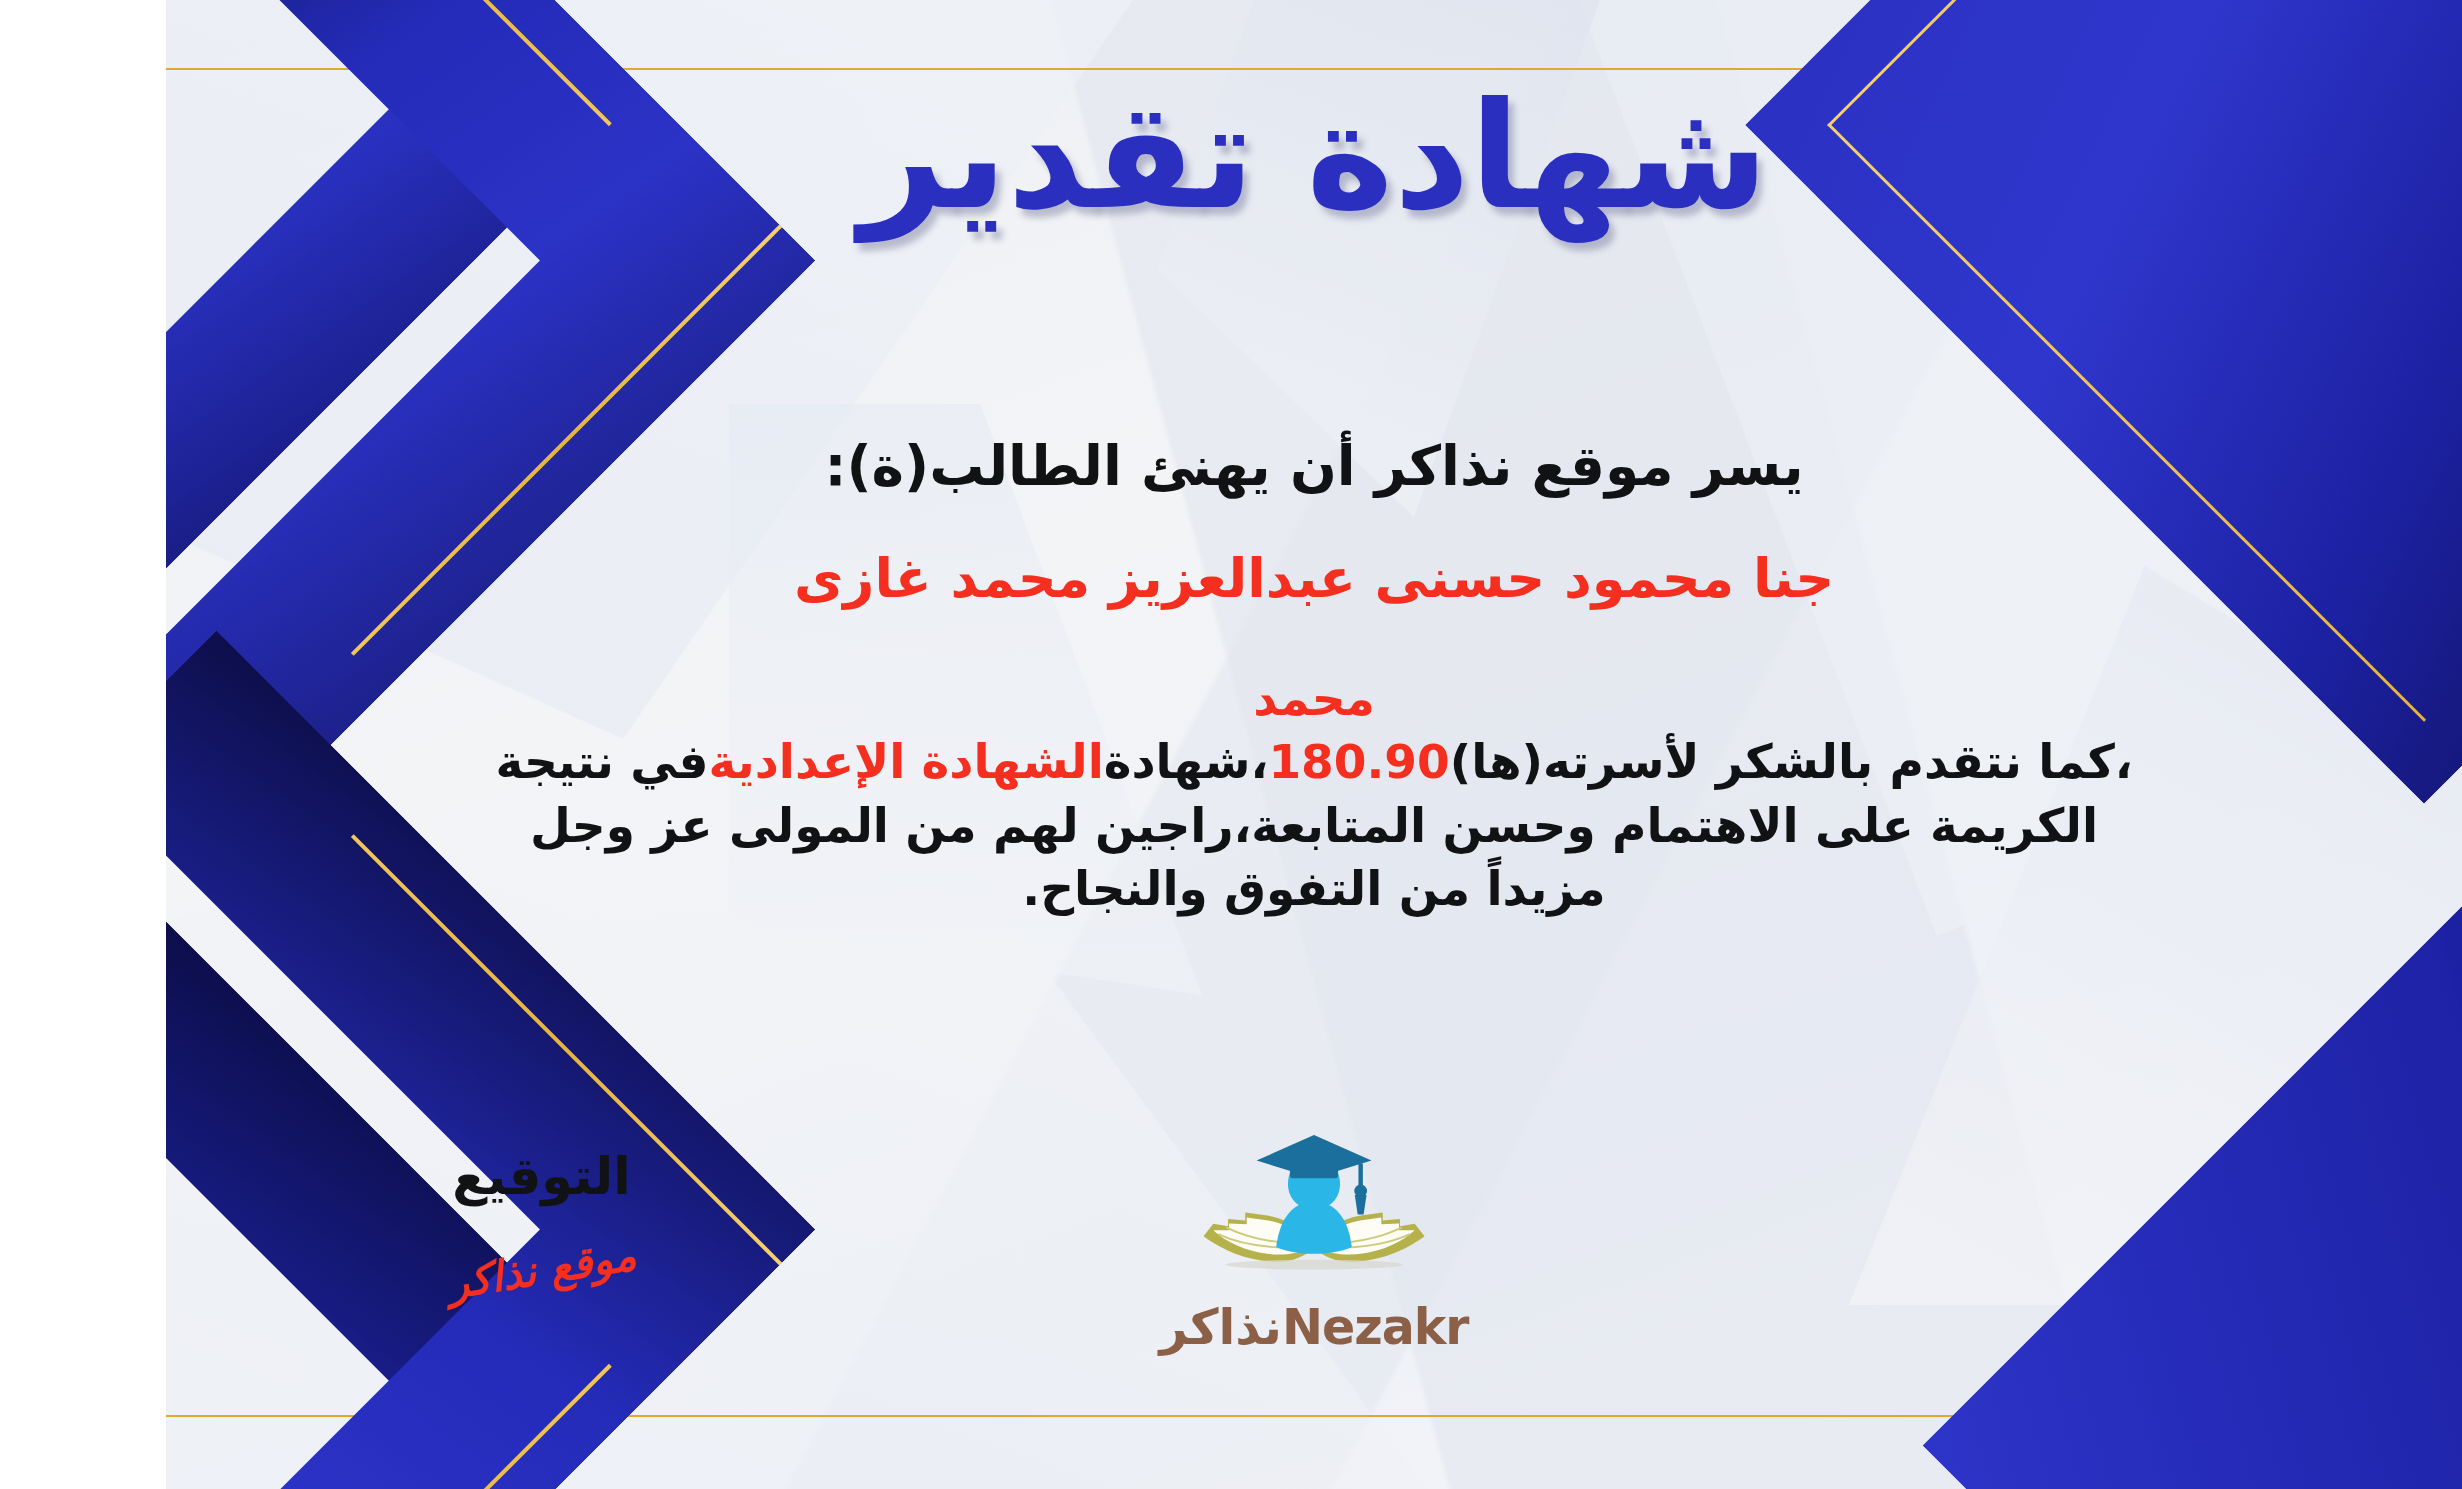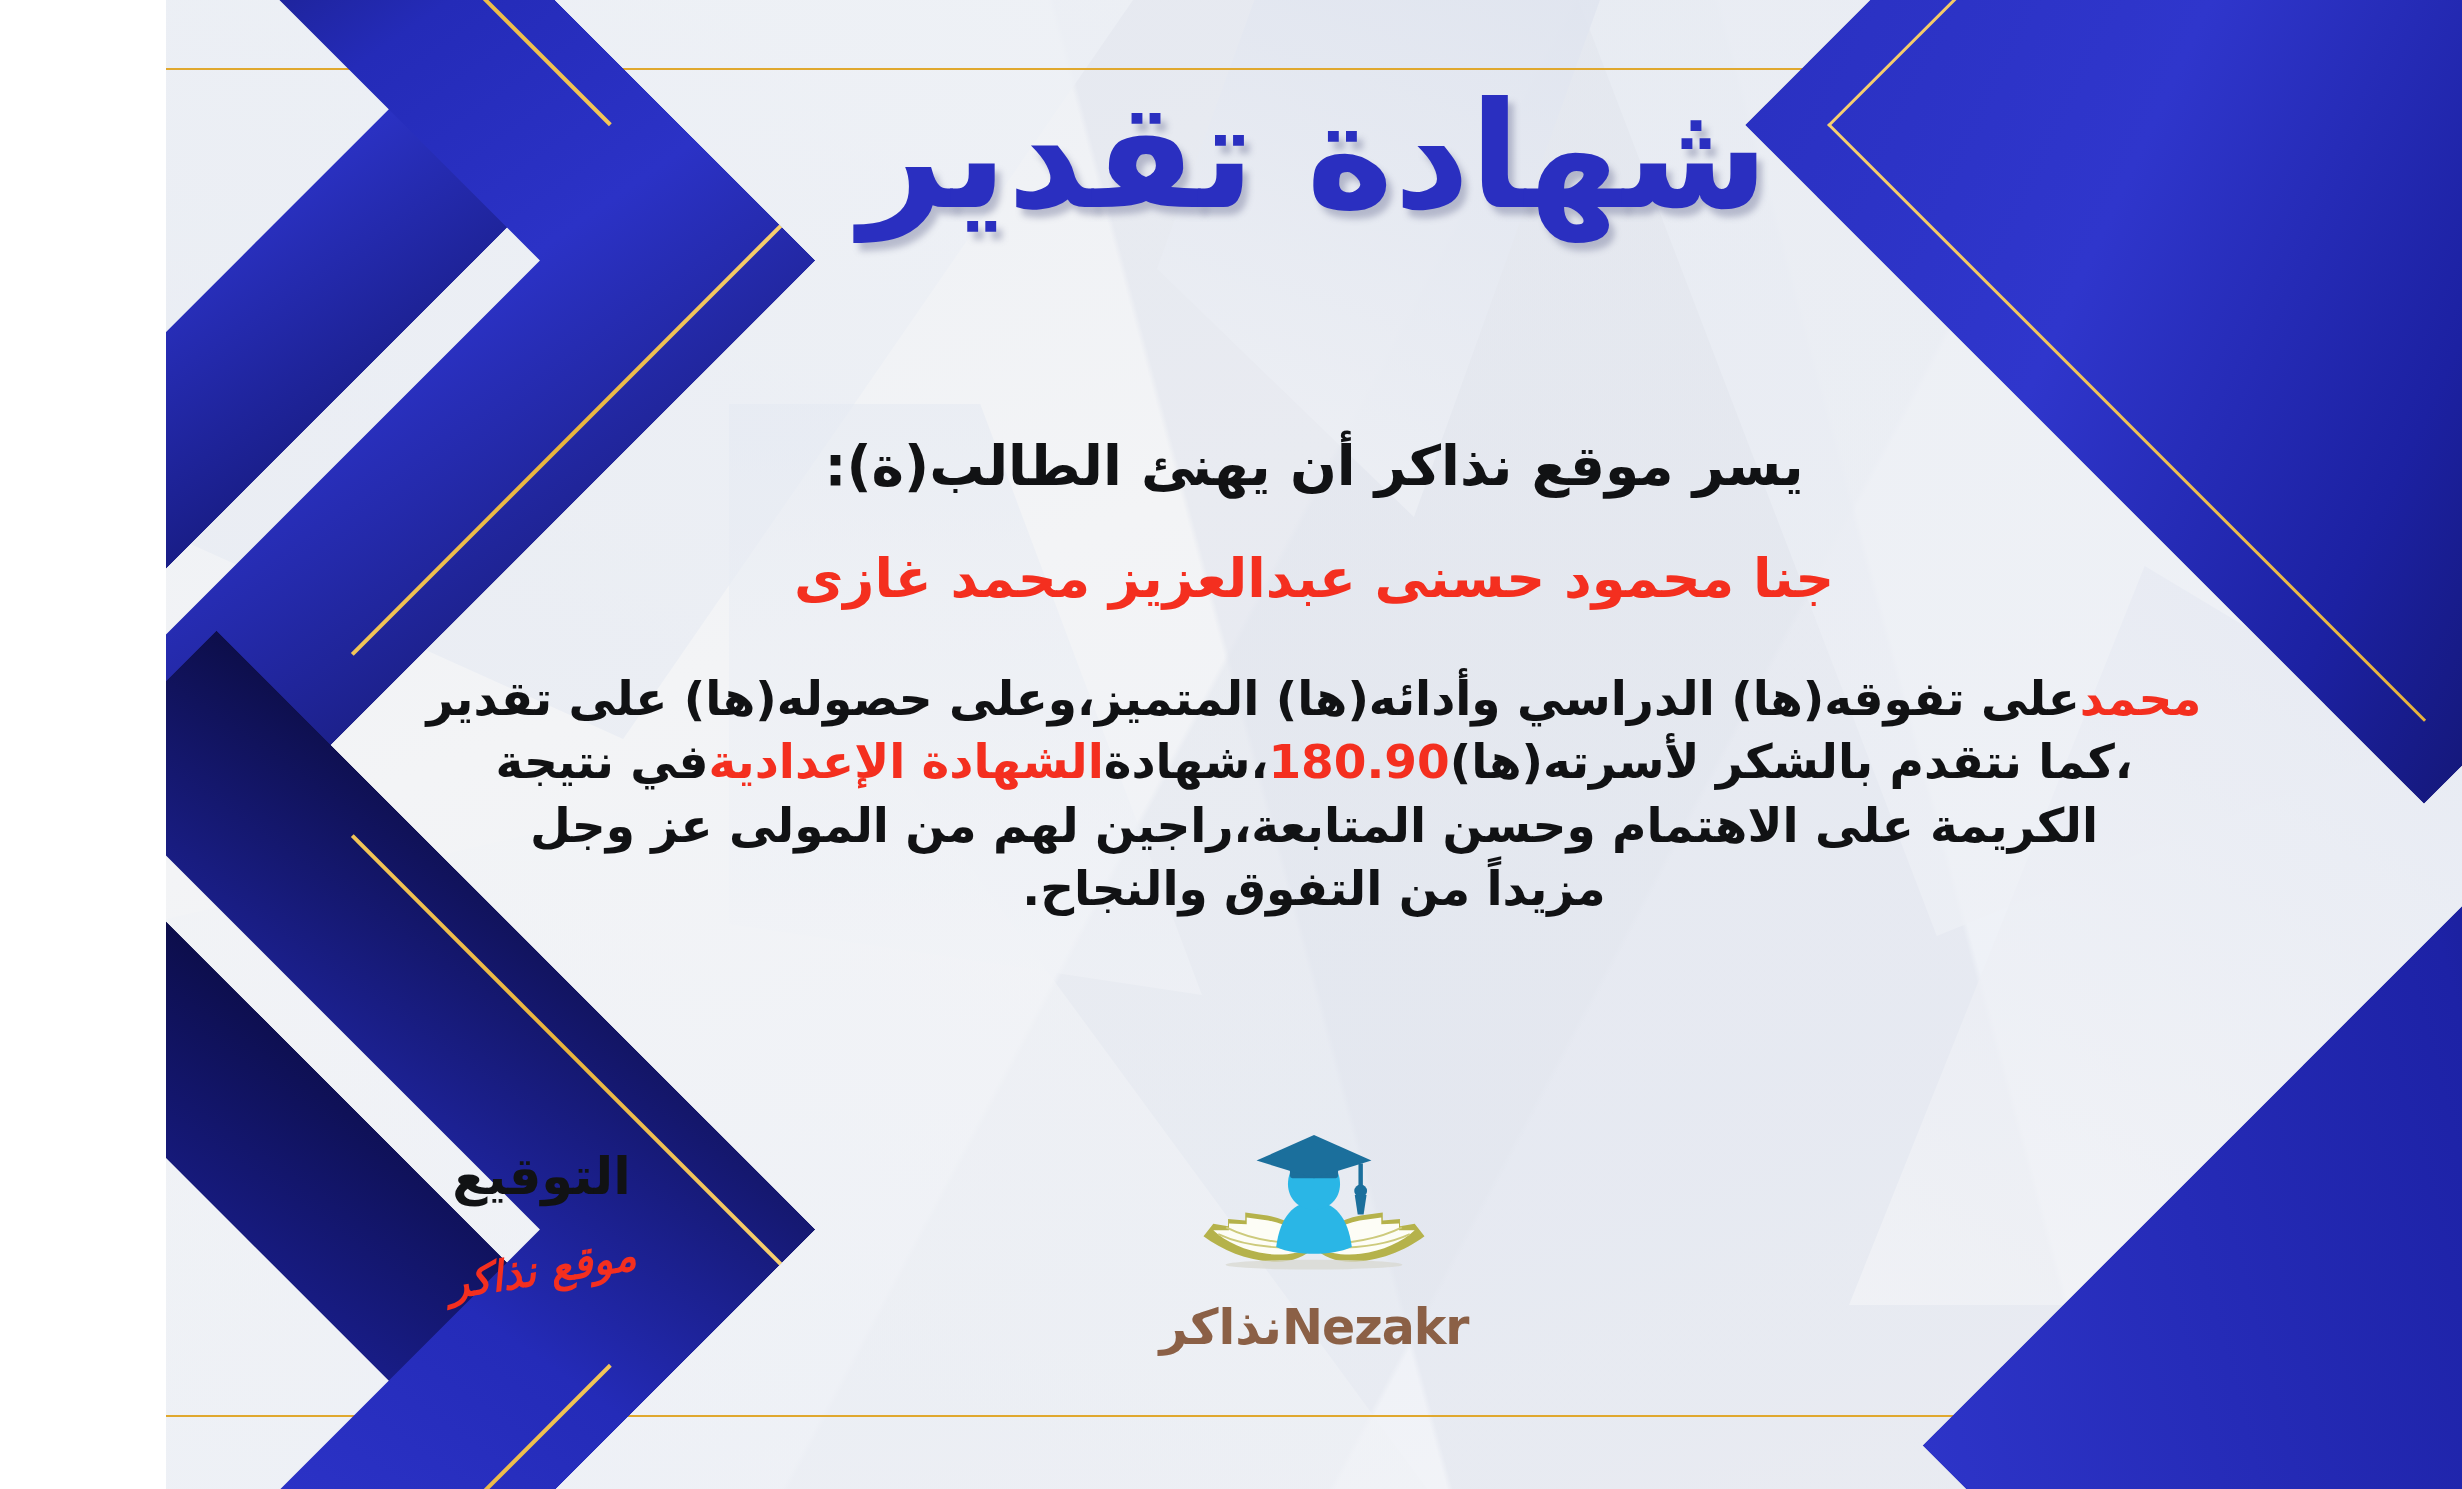--- a/index.html
+++ b/index.html
@@ -205,21 +205,20 @@
     <div class="title">شهادة تقدير</div>
 
     <div class="line l-greet">يسر موقع نذاكر أن يهنئ الطالب(ة):</div>
 
     <div class="line l-name">جنا محمود حسنى عبدالعزيز محمد غازى</div>
 
     <div class="para">
 
       <div class="row row-justify">
         <span class="red">محمد</span>
-        <span>على تفوقه(ها) الدراسي وأدائه(ها) المتميز،وعلى حصوله(ها) على تقدير</span>
       </div>
 
       <div class="row row-justify">
         <span>،كما نتقدم بالشكر لأسرته(ها)</span>
         <span class="red">180.90</span>
         <span>،شهادة</span>
         <span class="red">الشهادة الإعدادية</span>
         <span>في نتيجة</span>
       </div>
 

